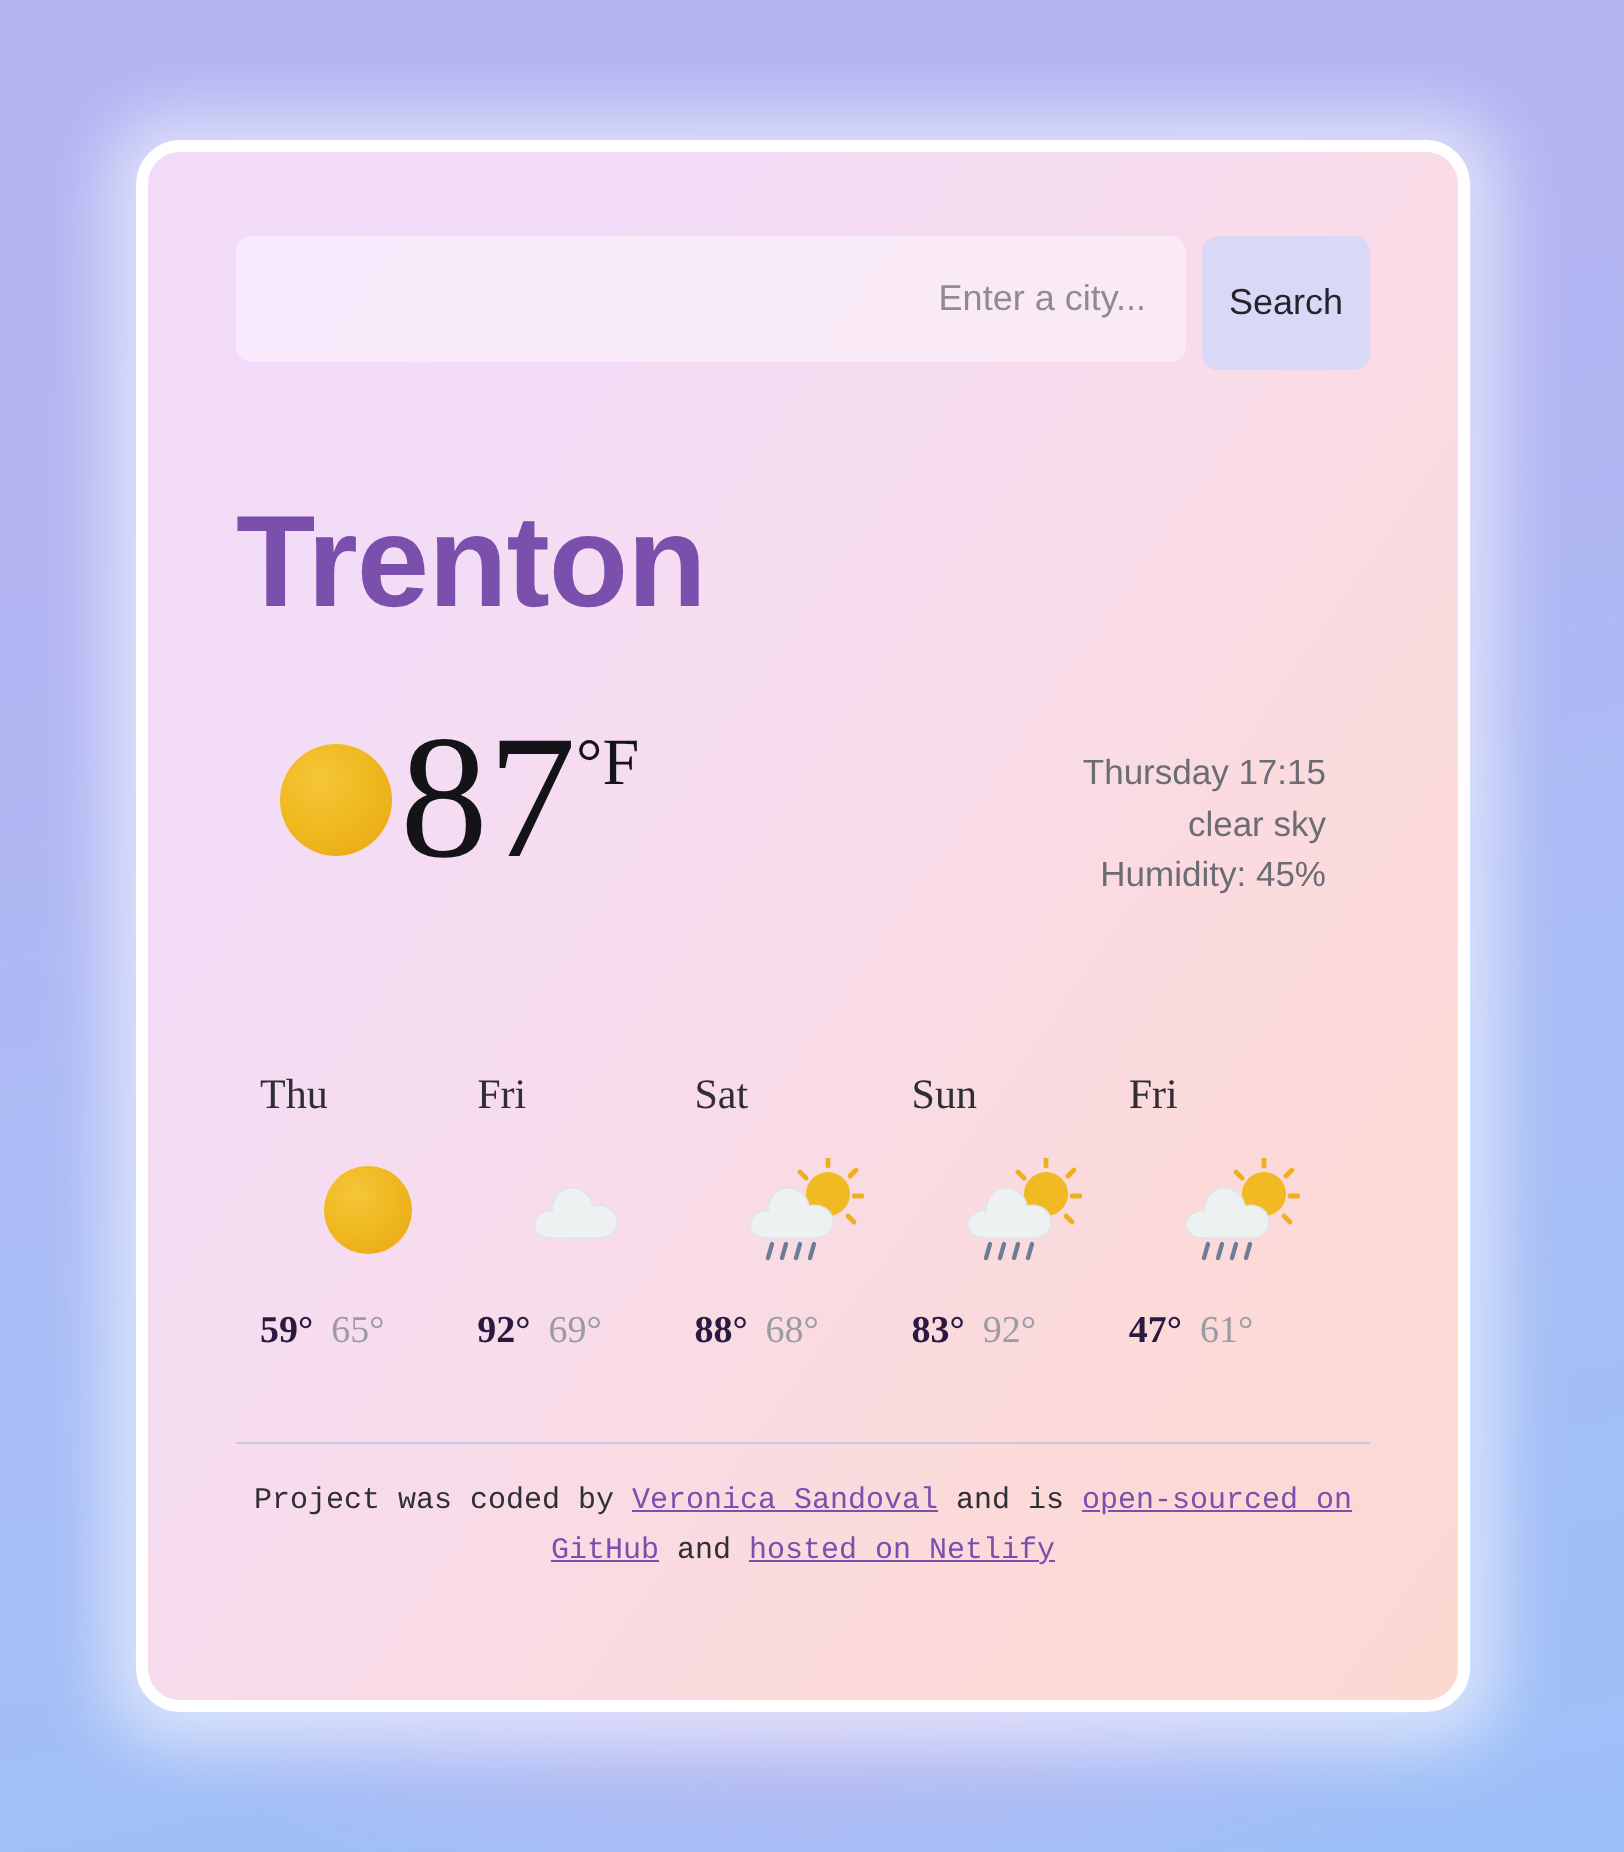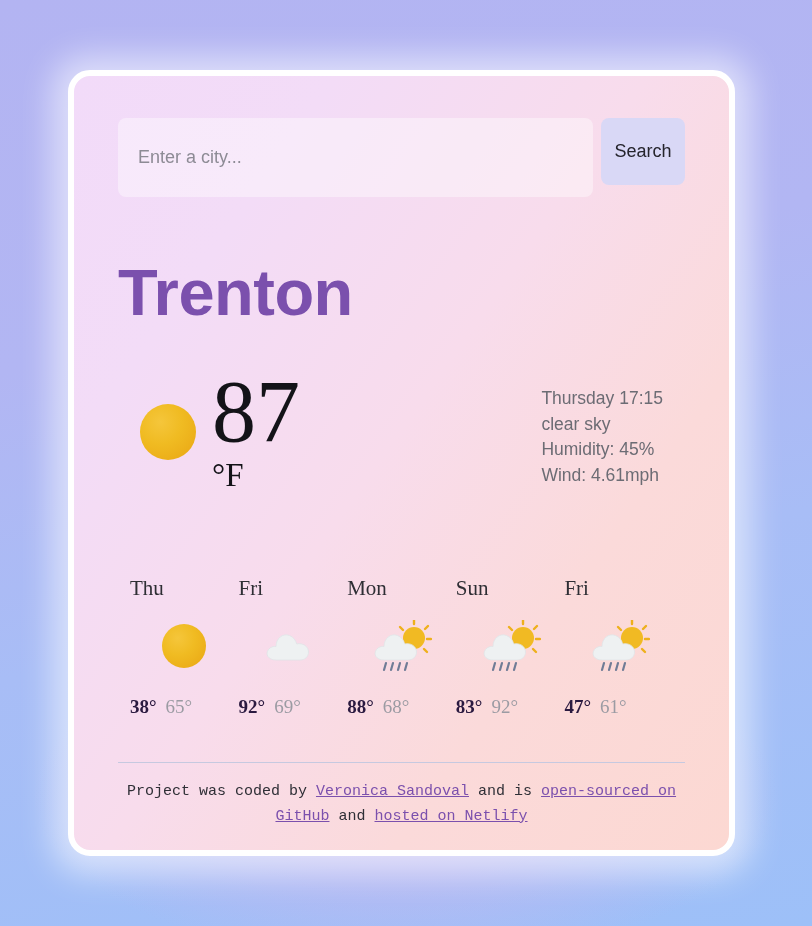--- a/index.html
+++ b/index.html
@@ -56,29 +56,30 @@
 
   
   .search-row {
     display: flex;
     gap: 8px;
     margin-top: 42px;
   }
 
   .search-input {
     flex: 1;
-    height: 79px;
+    height: 63px;
     border: none;
     outline: none;
     border-radius: 8px;
     background: rgba(255,255,255,0.40);
     padding: 0 20px;
     font-family: "Liberation Sans", sans-serif;
     font-size: 18px;
     color: #4a4a52;
+    text-align: right;
   }
   .search-input::placeholder { color: #8d8b95; }
 
   .search-button {
     width: 84px;
     height: 67px;
     border: none;
     border-radius: 8px;
     background: #d9d8f6;
     color: #25242c;
@@ -115,30 +116,29 @@
     width: 56px;
     height: 56px;
     border-radius: 50%;
     background: radial-gradient(circle at 36% 32%, #f5c63b 0%, #f0bb22 42%, #e9a513 100%);
     flex: none;
   }
 
   .temp-block {
     display: flex;
     align-items: flex-start;
-    margin-left: 16px;
+    margin-left: 4px;
     font-family: "Liberation Serif", serif;
     color: #131318;
-    flex-direction: column;
   }
   .temp-value { font-size: 88px; line-height: 0.92; }
   .temp-unit  { font-size: 33px; line-height: 1; margin-top: 6px; }
 
   .current-right {
-    text-align: left;
+    text-align: right;
     color: #6c6c74;
     font-size: 17.5px;
     line-height: 1.47;
     padding-top: 14px;
     padding-right: 22px;
   }
 
   
   .forecast {
     display: flex;
@@ -230,44 +230,43 @@
         <div class="temp-block">
           <span class="temp-value">87</span>
           <span class="temp-unit">°F</span>
         </div>
       </div>
 
       <div class="current-right">
         <div>Thursday 17:15</div>
         <div>clear sky</div>
         <div>Humidity: 45%</div>
-        <div>Wind: 4.61mph</div>
       </div>
 
     </div>
 
     <div class="forecast" id="forecast">
         <div class="day">
           <div class="day-label">Thu</div>
           <div class="day-icon">
             <div class="icon-sun"></div>
           </div>
-          <div class="day-temps"><span class="t-high">38°</span><span class="t-low">65°</span></div>
+          <div class="day-temps"><span class="t-high">59°</span><span class="t-low">65°</span></div>
         </div>
         <div class="day">
           <div class="day-label">Fri</div>
           <div class="day-icon">
             <svg width="62" height="56" viewBox="0 0 62 56" class="icon-svg">
               <path d="M14 40 C6 40 3 34 6.5 29.5 C8.5 26.8 12 26 14 26.6 C14 18 21 13 27.5 15.5 C31.5 17 34 20.5 34.6 24 C41 22.5 46.5 26.5 46.5 32 C46.5 37 42.5 40 38 40 Z" fill="#eef1f2" stroke="#dfe5e7" stroke-width="0.8"></path>
             </svg>
           </div>
           <div class="day-temps"><span class="t-high">92°</span><span class="t-low">69°</span></div>
         </div>
         <div class="day">
-          <div class="day-label">Mon</div>
+          <div class="day-label">Sat</div>
           <div class="day-icon">
             <svg width="62" height="56" viewBox="0 0 62 56" class="icon-svg">
               <g stroke="#eeb01c" stroke-width="2.4" stroke-linecap="round">
                 <line x1="44" y1="4" x2="44" y2="0"></line>
                 <line x1="55" y1="9" x2="58" y2="6"></line>
                 <line x1="57" y1="19" x2="61" y2="19"></line>
                 <line x1="33" y1="10" x2="30" y2="7"></line>
                 <line x1="54" y1="29" x2="57" y2="32"></line>
               </g>
               <circle cx="44" cy="18" r="11" fill="#f1ba23"></circle>

